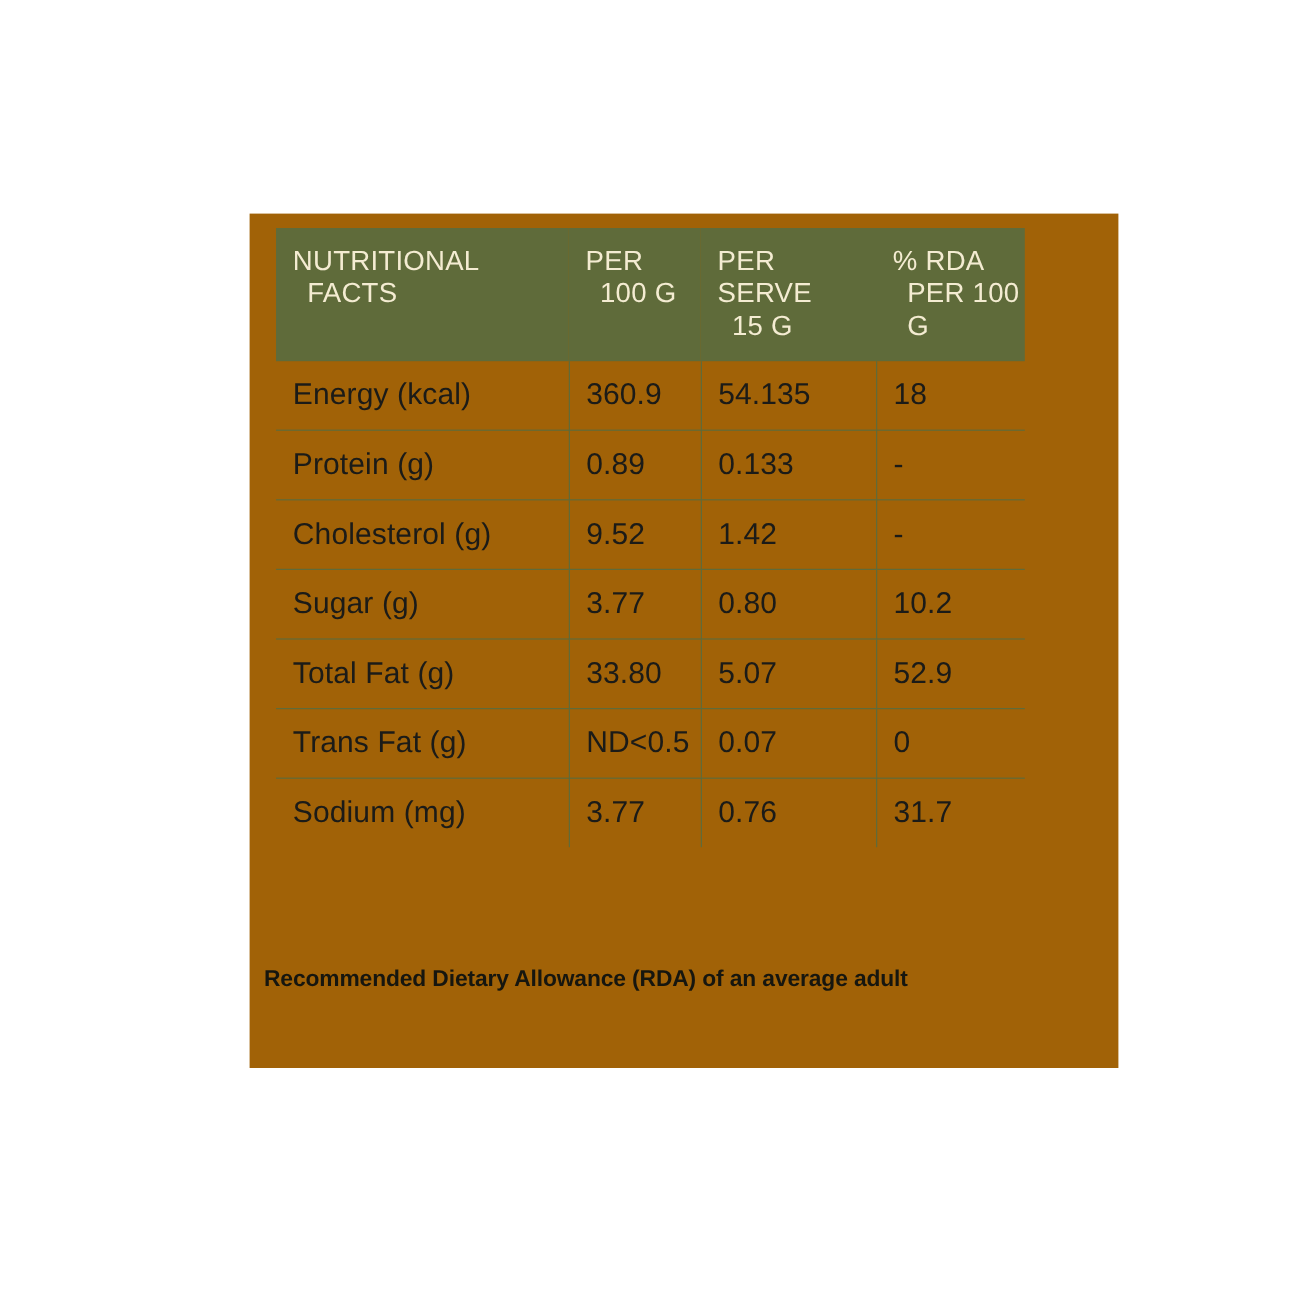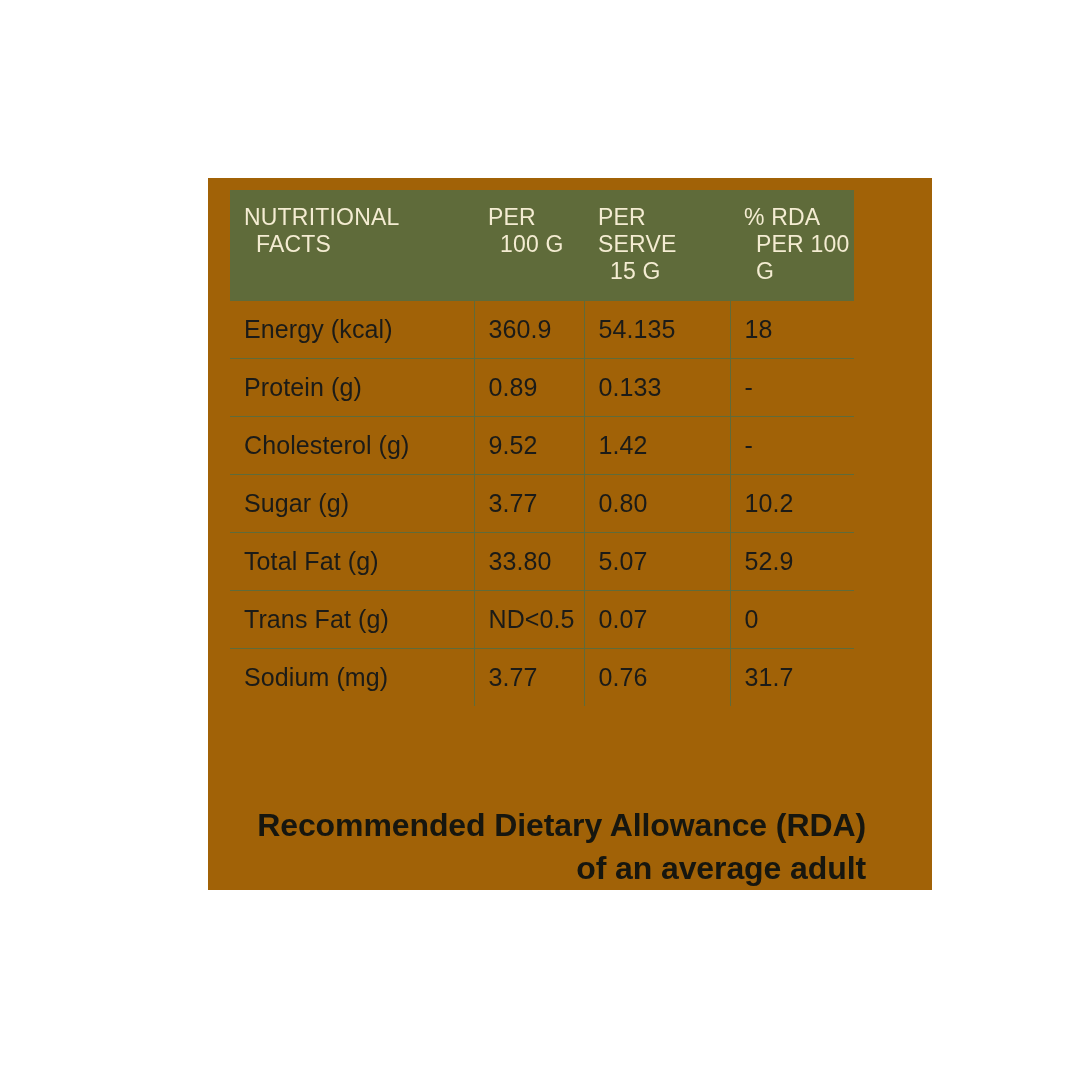--- a/index.html
+++ b/index.html
@@ -71,26 +71,25 @@
   tbody tr:first-child td { border-top: none; }
   tbody td.first { border-left: none; }
   tbody td.last { border-right: none; }
   tbody tr:last-child td { border-bottom: none; }
 
   #footnote {
     position: absolute;
     left: 12px;
     top: 626px;
     width: 646px;
-    font-size: 32px;
+    font-size: 19px;
     font-weight: bold;
     color: #16160f;
     line-height: 1.33;
     letter-spacing: -0.1px;
-    text-align: right;
   }
 </style>
 </head>
 <body>
 
 <div id="panel">
 
   <div id="table-wrap">
     <table class="nutrition">
       <colgroup>

